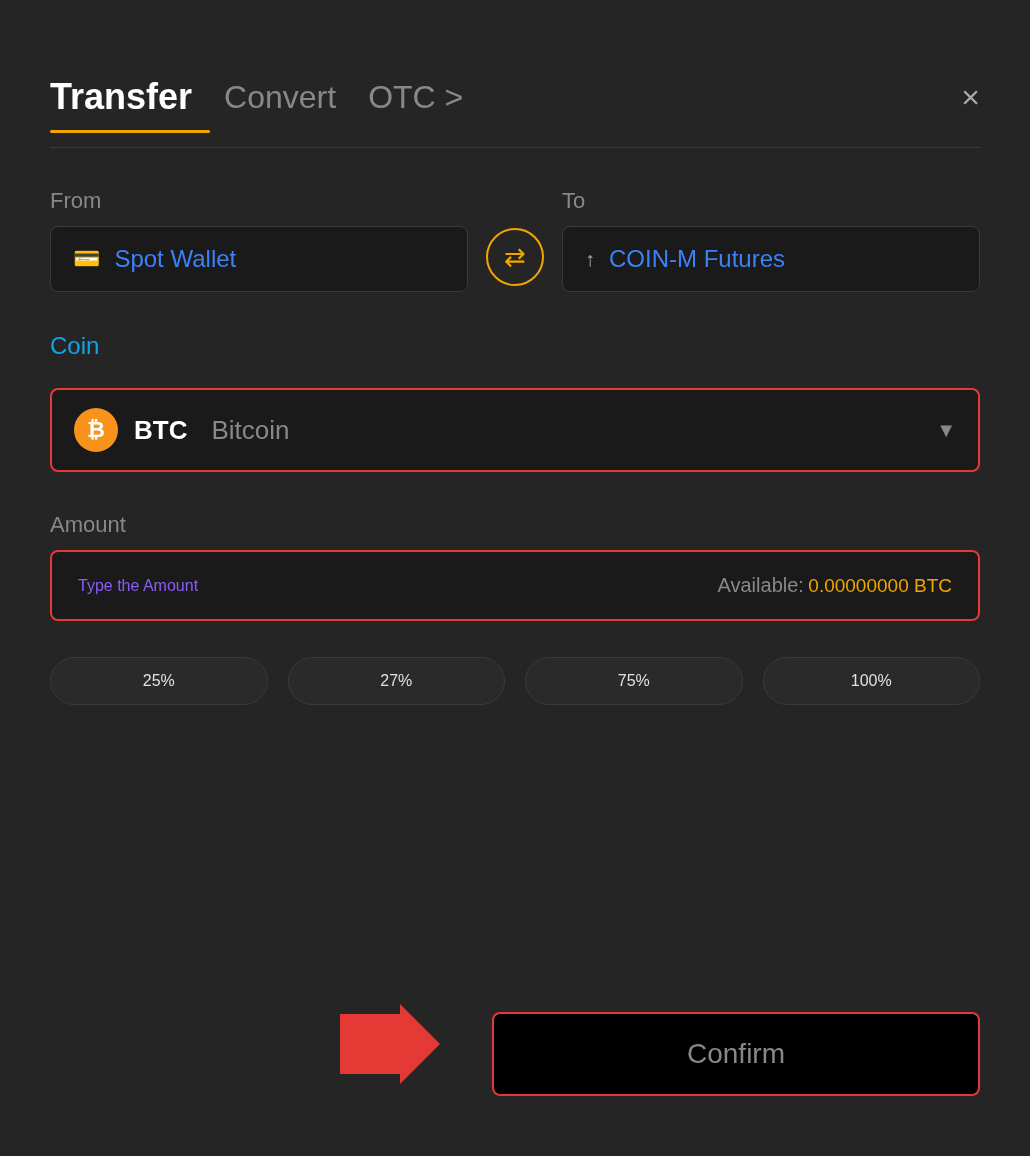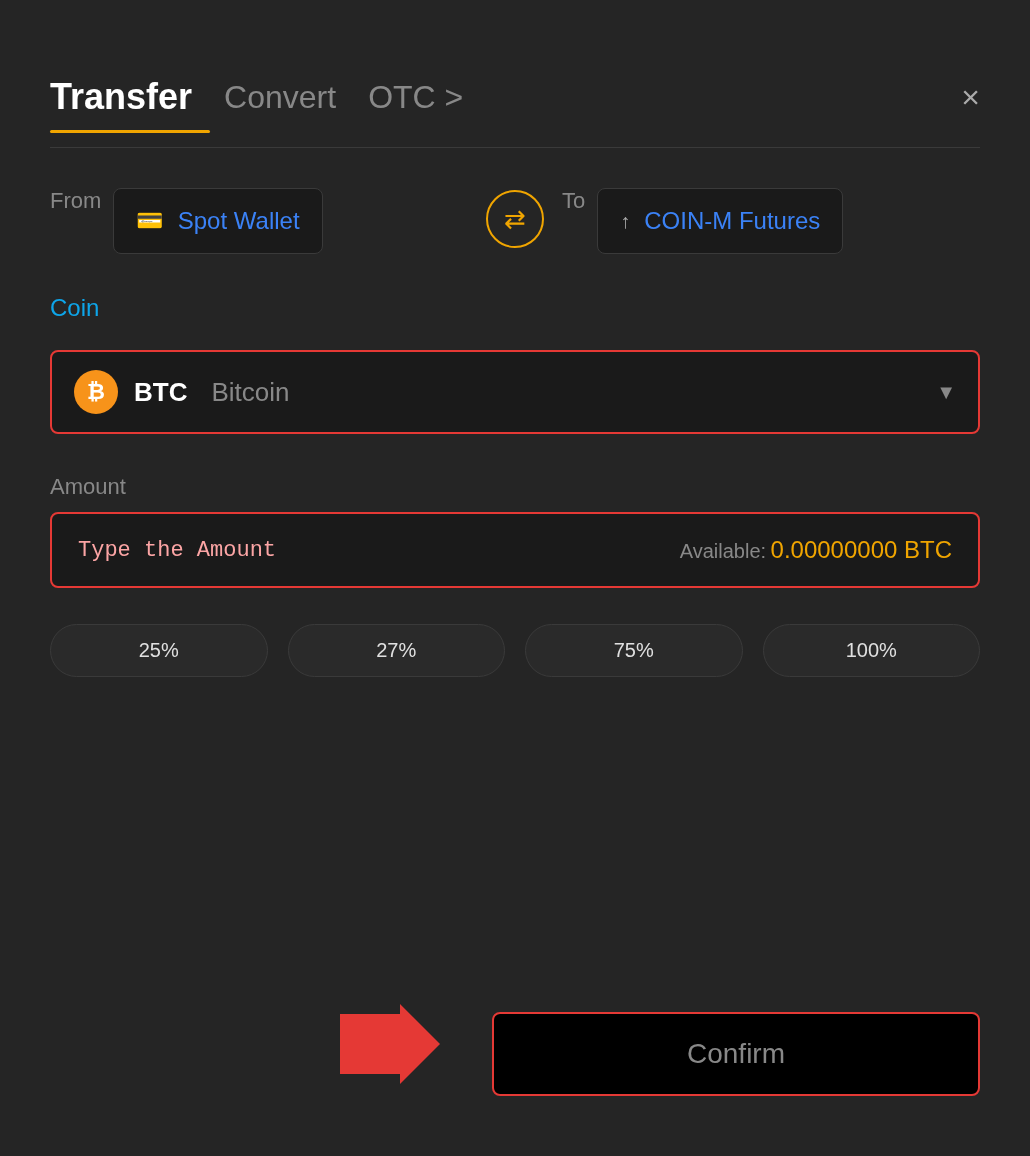--- a/index.html
+++ b/index.html
@@ -69,20 +69,21 @@
     
     .from-to-section {
       display: flex;
       align-items: flex-end;
       gap: 0;
       margin-bottom: 40px;
     }
     .from-group, .to-group {
       flex: 1;
       display: flex;
+      flex-direction: column;
       gap: 12px;
     }
     .field-label {
       font-size: 22px;
       color: #888;
       font-weight: 400;
     }
     .wallet-box {
       background: #1a1a1a;
       border: 1.5px solid #3a3a3a;
@@ -183,45 +184,44 @@
     .amount-box {
       background: #1a1a1a;
       border: 2.5px solid #e53935;
       border-radius: 8px;
       padding: 22px 26px;
       display: flex;
       align-items: center;
       justify-content: space-between;
     }
     .amount-placeholder {
-      font-size: 22px;
-      color: #fca5a5;
-      font-family: Liberation Mono, monospace;
+      font-size: 16px;
+      color: #8b5cf6;
     }
     .available-text {
       font-size: 20px;
       color: #888;
     }
     .available-value {
       color: #f0a500;
-      font-size: 24px;
+      font-size: 19px;
     }
     
     .percent-section {
       display: flex;
       gap: 20px;
       margin-bottom: 60px;
     }
     .percent-btn {
       flex: 1;
       background: #2a2a2a;
       border: 1.5px solid #3a3a3a;
       border-radius: 30px;
       padding: 14px 0;
-      font-size: 20px;
+      font-size: 16px;
       color: #e0e0e0;
       cursor: pointer;
       text-align: center;
     }
     .confirm-btn {
       width: 488px;
       padding: 24px 0;
       background: #000000;
       border: 2.5px solid #e53935;
       border-radius: 8px;

